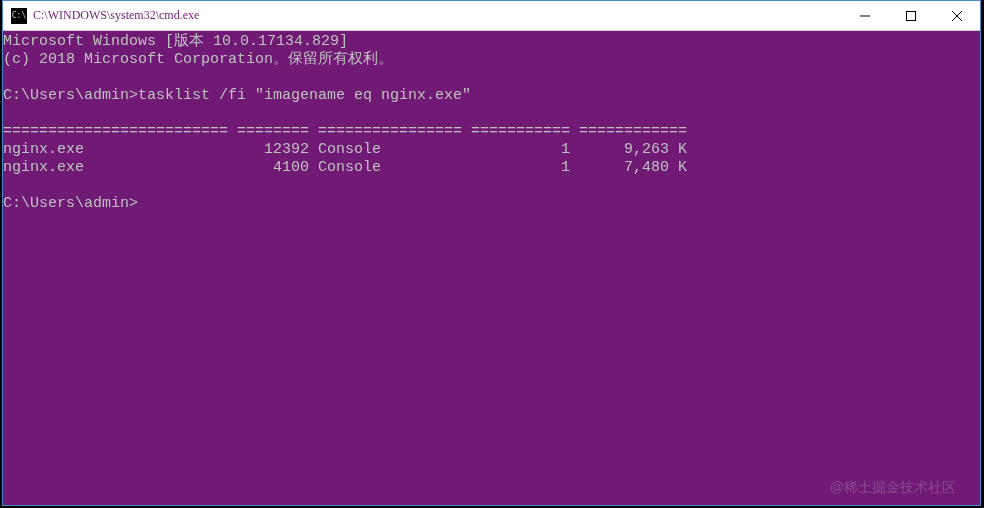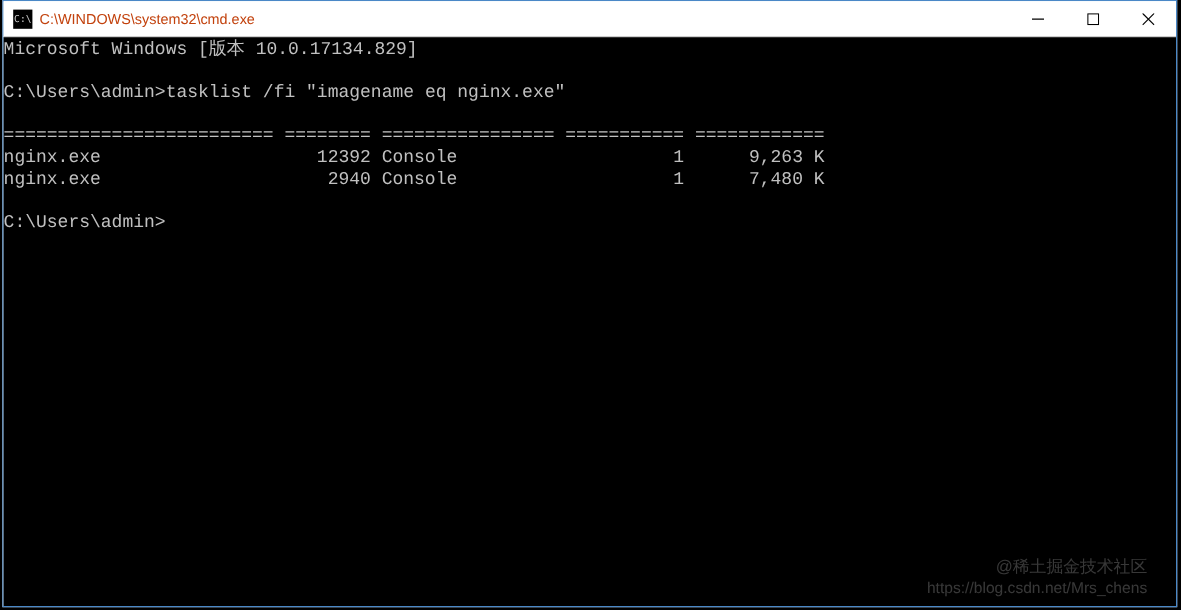--- a/index.html
+++ b/index.html
@@ -39,42 +39,42 @@
       align-items: center;
       justify-content: center;
     }
     .titlebar-icon-inner {
       color: #ccc;
       font-size: 8px;
       line-height: 1;
       font-family: Consolas, monospace;
     }
     .titlebar-text {
-      color: #c2410c;
+      color: #701a75;
       font-size: 12px;
-      font-family: Liberation Sans, sans-serif;
+      font-family: Liberation Serif, serif;
       flex: 1;
     }
     .titlebar-controls {
       display: flex;
       height: 100%;
     }
     .tb-btn {
       width: 46px;
       height: 100%;
       display: flex;
       align-items: center;
       justify-content: center;
       font-family: "Segoe UI", sans-serif;
       cursor: pointer;
     }
     .tb-btn svg { stroke: #000; stroke-width: 1; fill: none; }
     .client-area {
       flex: 1;
-      background: #000000;
+      background: #701a75;
       padding: 2px 0 0 0;
       overflow: hidden;
       position: relative;
     }
     .terminal-line {
       color: #c0c0c0;
       white-space: pre;
       font-family: "NSimSun", Consolas, "Courier New", monospace;
       font-size: 15px;
       line-height: 18px;
@@ -115,27 +115,27 @@
       <div class="tb-btn">
         <svg width="10" height="10">
             <line x1="0" y1="0" x2="10" y2="10"></line>
             <line x1="10" y1="0" x2="0" y2="10"></line>
           </svg>
       </div>
     </div>
   </div>
   <div class="client-area">
     <div class="terminal-line">Microsoft Windows [版本 10.0.17134.829]</div>
+    <div class="terminal-line">(c) 2018 Microsoft Corporation。保留所有权利。</div>
     <div class="blank-line"></div>
     <div class="terminal-line"><span>C:\Users\admin&gt;</span><span>tasklist /fi "imagename eq nginx.exe"</span></div>
     <div class="blank-line"></div>
     <div class="terminal-line">========================= ======== ================ =========== ============</div>
     <div class="terminal-line">nginx.exe                    12392 Console                    1      9,263 K</div>
-    <div class="terminal-line">nginx.exe                     2940 Console                    1      7,480 K</div>
+    <div class="terminal-line">nginx.exe                     4100 Console                    1      7,480 K</div>
     <div class="blank-line"></div>
     <div class="terminal-line"><span>C:\Users\admin&gt;</span></div>
 
     <div class="watermark">
       <div class="wl1">@稀土掘金技术社区</div>
-      <div class="wl2">https://blog.csdn.net/Mrs_chens</div>
     </div>
   </div>
 </div>
 
 </body></html>

